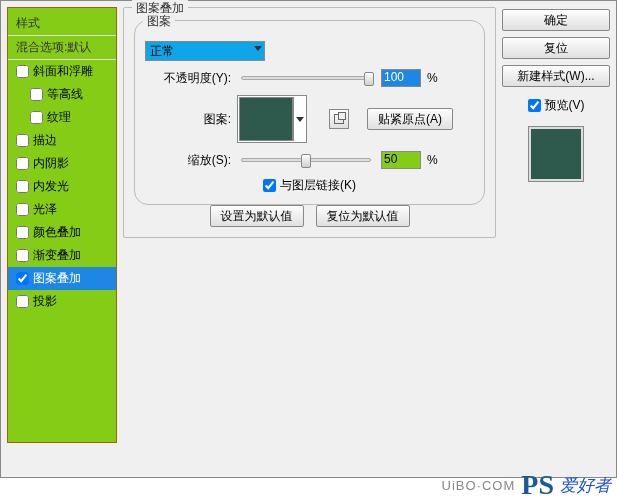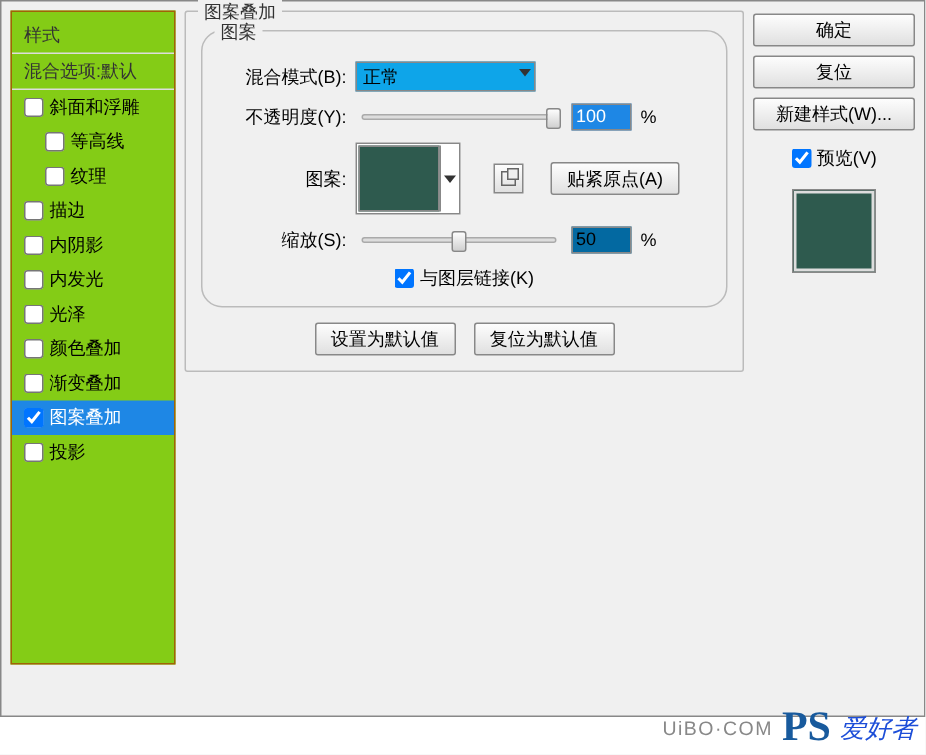--- a/index.html
+++ b/index.html
@@ -20,34 +20,34 @@
 .groupbox { border: 1px solid #bbb; border-radius: 2px; padding: 12px 10px 10px; position: relative; margin-bottom: 8px; }
 .groupbox .legend { position: absolute; top: -8px; left: 8px; background: #f0f0f0; padding: 0 4px; color: #333; }
 .inner-group { border: 1px solid #bbb; border-radius: 14px; padding: 12px 10px 10px; position: relative; }
 .inner-group .legend { position: absolute; top: -8px; left: 8px; background: #f0f0f0; padding: 0 4px; }
 .row { display: flex; align-items: center; margin: 8px 0; gap: 6px; }
 .row-label { width: 86px; text-align: right; }
 .select-box { width: 120px; height: 20px; border: 1px solid #888; background: #0ea5e9; display: flex; align-items: center; padding: 0 4px; position: relative; }
 .select-arrow { position: absolute; right: 2px; top: 4px; border-left: 4px solid transparent; border-right: 4px solid transparent; border-top: 5px solid #333; }
 .slider-track { flex: 1; height: 4px; background: #ddd; border: 1px solid #aaa; border-radius: 2px; position: relative; margin: 0 4px; }
 .slider-thumb { position: absolute; top: -5px; width: 10px; height: 14px; background: linear-gradient(#fdfdfd,#d0d0d0); border: 1px solid #888; border-radius: 2px; }
-.num-input { width: 40px; height: 18px; border: 1px solid #888; background: #0369a1; text-align: left; padding: 0 2px; }
+.num-input { width: 40px; height: 18px; border: 1px solid #888; background: #84cc16; text-align: left; padding: 0 2px; }
 .num-input.sel { background: #1e87e5; color: #fff; }
 .swatch-big { width: 54px; height: 44px; border: 1px solid #888; background: #2e5a4e; display: inline-block; }
 .swatch-wrap { border: 1px solid #888; padding: 1px; display: inline-flex; align-items: center; background: #fff; }
 .swatch-dd { width: 12px; height: 44px; border-left: 1px solid #888; display: flex; align-items: center; justify-content: center; }
 .swatch-dd::after { content:""; border-left:4px solid transparent; border-right:4px solid transparent; border-top:5px solid #333; }
 .mini-btn { width: 20px; height: 20px; border: 1px solid #888; background: linear-gradient(#fdfdfd,#e0e0e0); display: inline-flex; align-items: center; justify-content: center; }
 .btn { height: 22px; border: 1px solid #888; background: linear-gradient(#fdfdfd,#e0e0e0); border-radius: 2px; padding: 0 10px; display: inline-flex; align-items: center; justify-content: center; }
 .right-panel { width: 108px; display: flex; flex-direction: column; gap: 6px; padding-top: 2px; }
 .right-panel .btn { width: 100%; }
 .preview-check { display: flex; align-items: center; justify-content: center; gap: 4px; margin-top: 4px; }
 .preview-box { width: 56px; height: 56px; border: 1px solid #888; background: #2e5a4e; margin: 6px auto; box-shadow: inset 0 0 0 2px #ddd; }
 .checkbox-row { display:flex; align-items:center; gap:4px; justify-content:center; margin-top:4px;}
-.bottom-buttons { display:flex; gap:12px; justify-content:center; margin-top:10px;}
+.bottom-buttons { display:flex; gap:12px; justify-content:center; }
 .watermark { position: absolute; right: 6px; bottom: 2px; display: flex; align-items: center; gap: 6px; }
 .watermark .logo { font-family: "Comic Sans MS", cursive; font-size: 28px; color: #185a9d; font-weight: bold; }
 .watermark .cn { font-size: 17px; color: #1d4ed8; font-style: italic; }
 .watermark .url { font-size: 13px; color: #888; letter-spacing: 1px; }
 .tiny-icon { width:10px; height:10px; border:1px solid #666; position:relative; }
 .tiny-icon::after { content:""; position:absolute; left:3px; top:-3px; width:6px; height:6px; border:1px solid #666; background:#f0f0f0;}
 </style>
 </head>
 <body>
 
@@ -105,21 +105,20 @@
         </div>
     </div>
 
     <div class="center-panel">
       <div class="groupbox">
         <span class="legend">图案叠加</span>
         <div class="inner-group">
           <span class="legend">图案</span>
 
           <div class="row">
-            <span class="row-label">混合模式(B):</span>
             <div class="select-box">
               <span>正常</span>
               <span class="select-arrow"></span>
             </div>
           </div>
 
           <div class="row">
             <span class="row-label">不透明度(Y):</span>
             <div class="slider-track" style="width:130px;flex:none;">
               <div class="slider-thumb" style="left: calc(100% - 6px);"></div>

